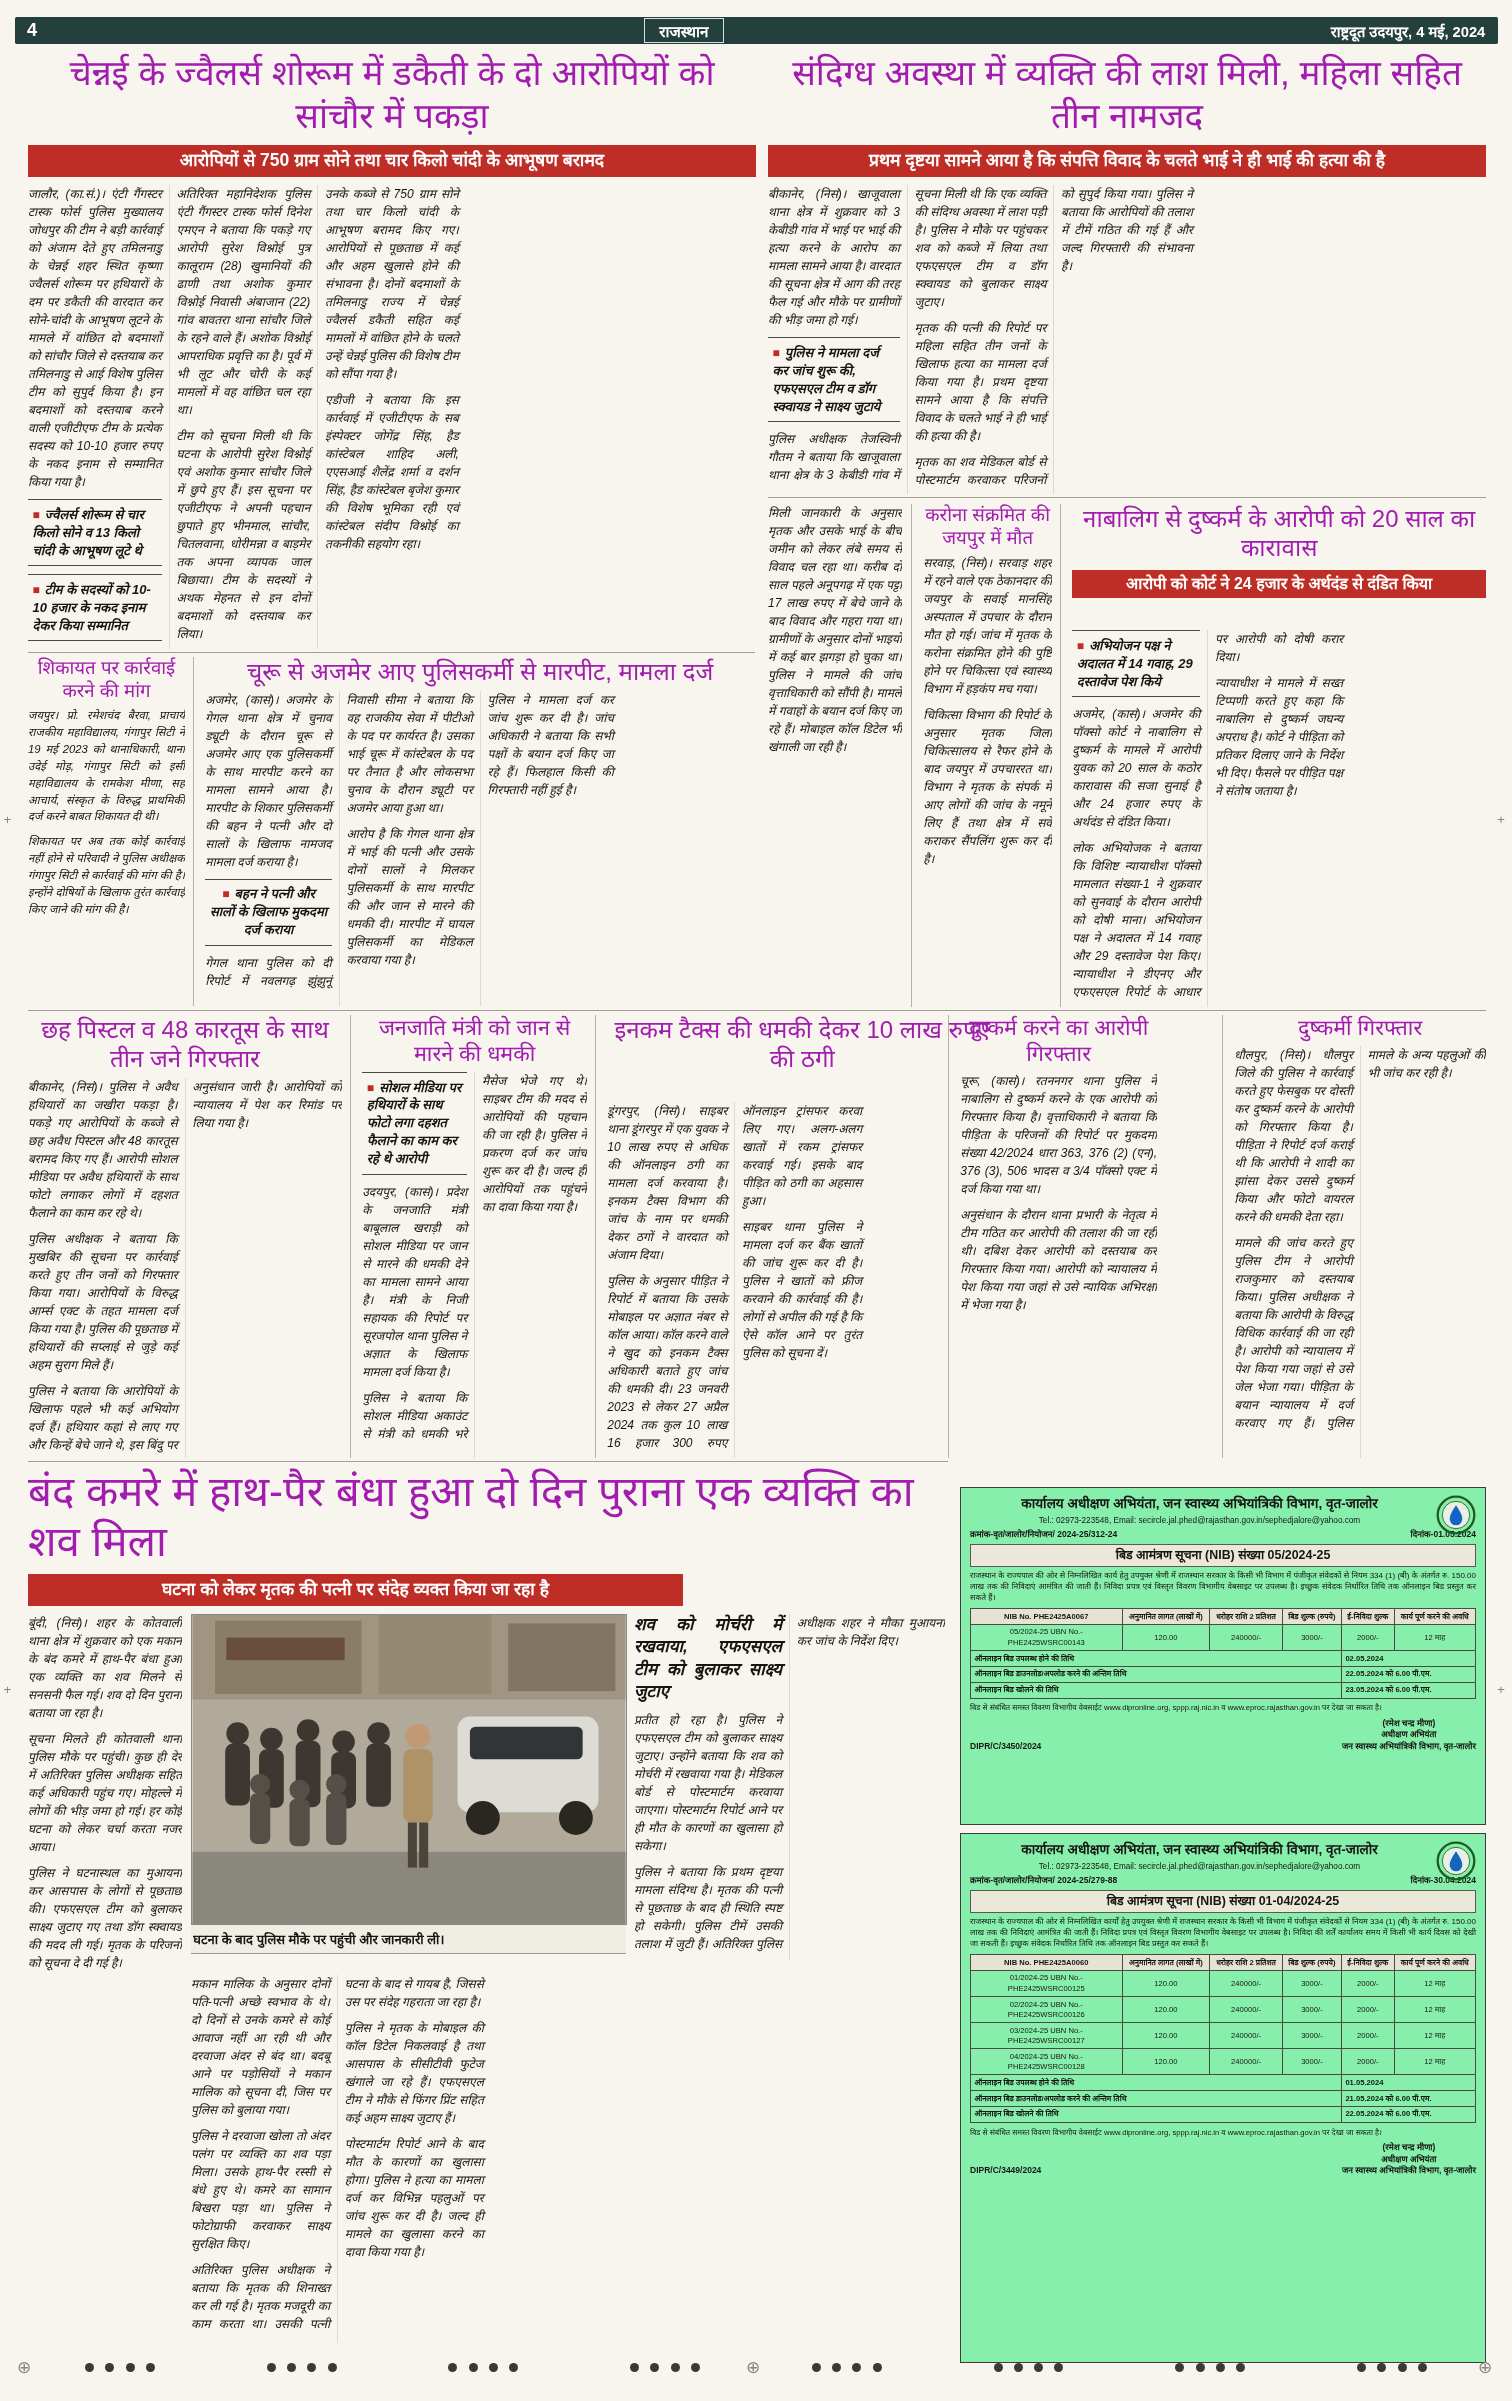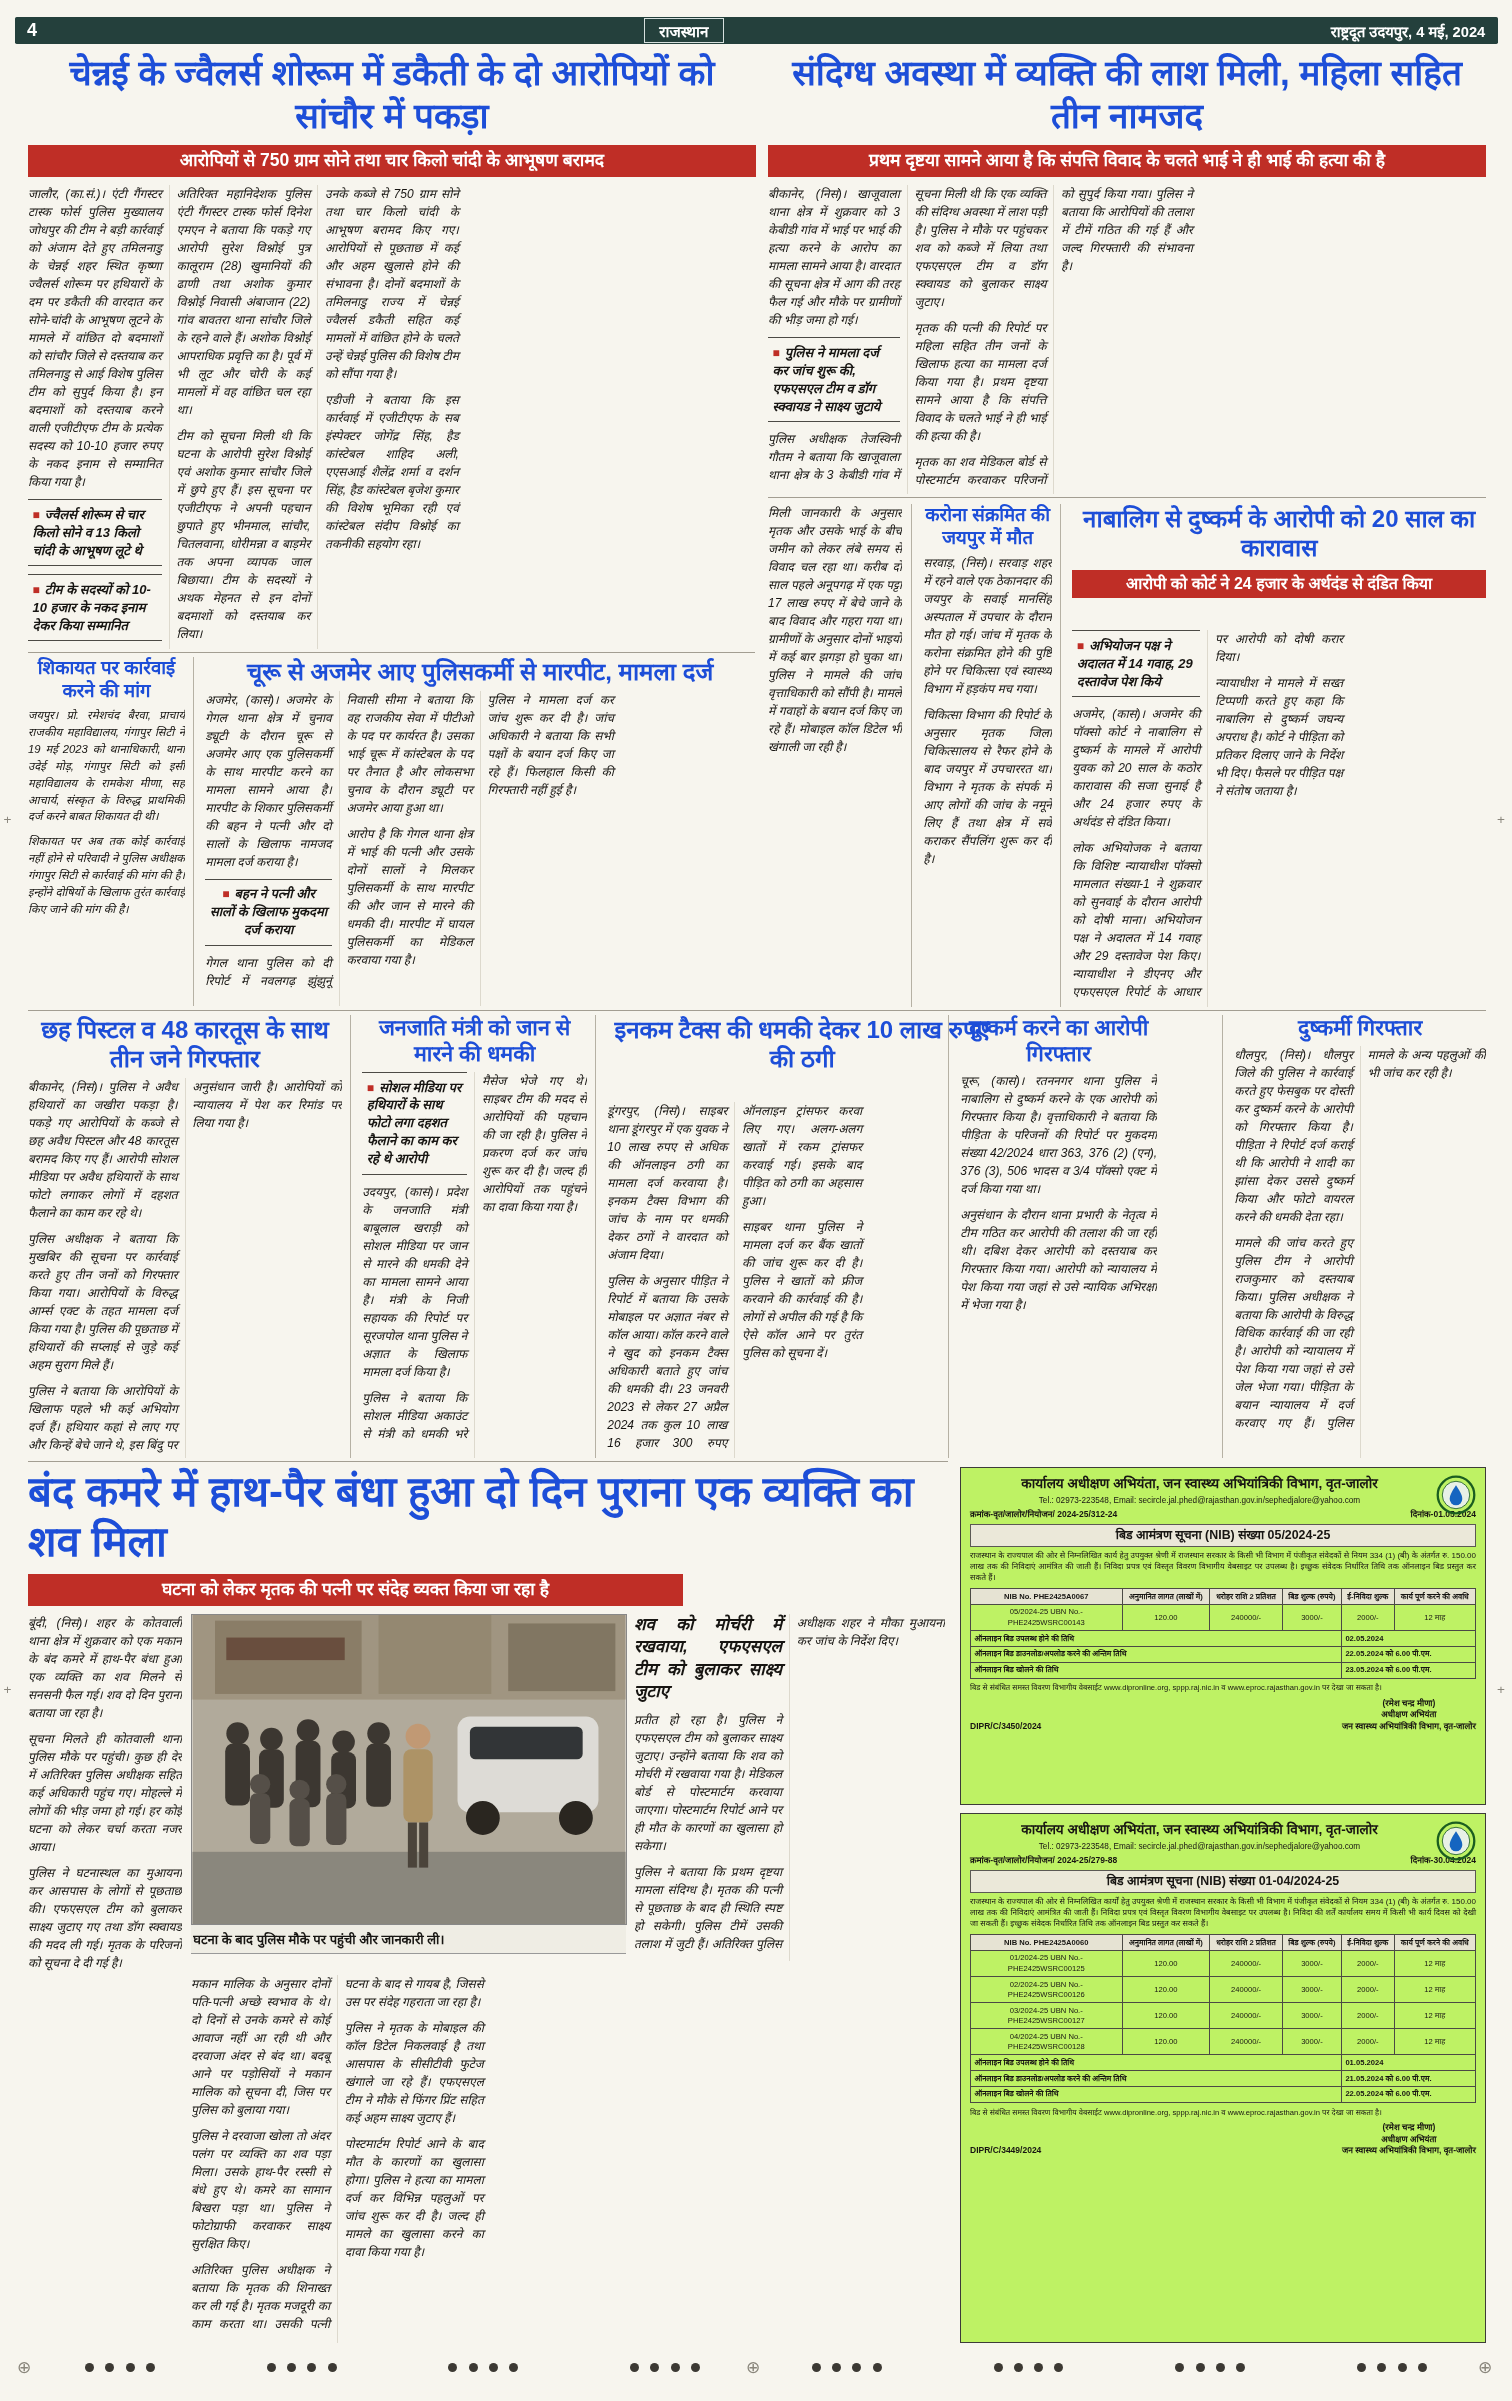--- a/index.html
+++ b/index.html
@@ -7,21 +7,21 @@
         font-family:"Liberation Sans","DejaVu Sans",sans-serif;overflow:hidden;}
   
   .topbar{position:absolute;left:14.7px;top:17px;width:1483px;height:27px;background:#24403c;
           color:#fff;display:flex;align-items:center;justify-content:space-between;
           padding:0 12.4px;box-sizing:border-box;border-radius:1.7px;}
   .pageno{font-size:18px;font-weight:800;}
   .section-box{border:0.6px solid #d7e0de;padding:1.1px 14.7px;font-size:15.2px;font-weight:700;}
   .edition{font-size:14.7px;font-weight:600;}
   
   .art{position:absolute;display:flex;flex-direction:column;box-sizing:border-box;overflow:hidden;}
-  .hl{font-weight:700;color:#1d4ed8;margin:0 0 4.5px 0;text-align:center;line-height:1.22;}
+  .hl{font-weight:400;color:#a21caf;margin:0 0 4.5px 0;text-align:center;line-height:1.22;}
   .hl-xl{font-size:35px;}
   .hl-lg{font-size:24px;}
   .hl-md{font-size:24px;}
   .hl-sm{font-size:21.5px;}
   .hl-xs{font-size:18.6px;}
   .hl-left{text-align:left;}
   .hl-huge{font-size:42px;line-height:1.18;}
   .redbar{background:#bf2e26;color:#fff;font-weight:800;font-size:17.5px;line-height:1.25;
           display:flex;align-items:center;justify-content:center;text-align:center;
           padding:5.1px 9px;margin:3.4px 0 8px 0;box-sizing:border-box;}
@@ -42,22 +42,22 @@
   .hrule{position:absolute;border-top:0.6px solid #a39e92;height:0;}
   
   .bf-grid{position:relative;flex:1;}
   .abs{position:absolute;box-sizing:border-box;}
   figure{margin:0;}
   .photo-frame{border:0.6px solid #888;display:block;}
   .caption{font-size:13px;font-weight:800;padding:5.1px 2.3px;border-bottom:0.6px solid #999;
            text-align:left;background:#efede4;}
   .sublead{font-size:17px;font-weight:800;line-height:1.32;margin:0 0 6.8px 0;break-inside:avoid;}
   
-  .tender{position:absolute;border:1.1px solid #3d3c38;background:#bef264;padding:6.8px 9px;
-          box-sizing:border-box;overflow:hidden;font-size:8.5px;line-height:1.35;}
+  .tender{position:absolute;border:1.1px solid #3d3c38;background:#86efac;padding:6.8px 9px;
+          box-sizing:border-box;overflow:hidden;font-size:8.5px;line-height:1.35;margin-top:20px;}
   .t-headwrap{position:relative;padding-right:47px;}
   .t-org{font-size:13.6px;font-weight:800;text-align:center;}
   .t-contact{font-size:8.2px;text-align:center;margin:1.7px 0 3.4px 0;}
   .t-refrow{display:flex;justify-content:space-between;font-size:8.5px;margin-bottom:2.8px;font-weight:600;}
   .t-title{font-size:12.4px;font-weight:800;text-align:center;border:0.6px solid #5b5954;
            background:#ebe8d9;padding:2.3px 3.4px;margin:0 0 4.5px 0;}
   .t-intro{font-size:8px;text-align:justify;margin:0 0 4.5px 0;}
   .t-table{width:100%;border-collapse:collapse;margin-bottom:4.5px;}
   .t-table th,.t-table td{border:0.6px solid #4b4a45;padding:2.3px 3.4px;font-size:7.6px;text-align:center;}
   .t-table th{background:#e6e3d3;font-weight:700;}

